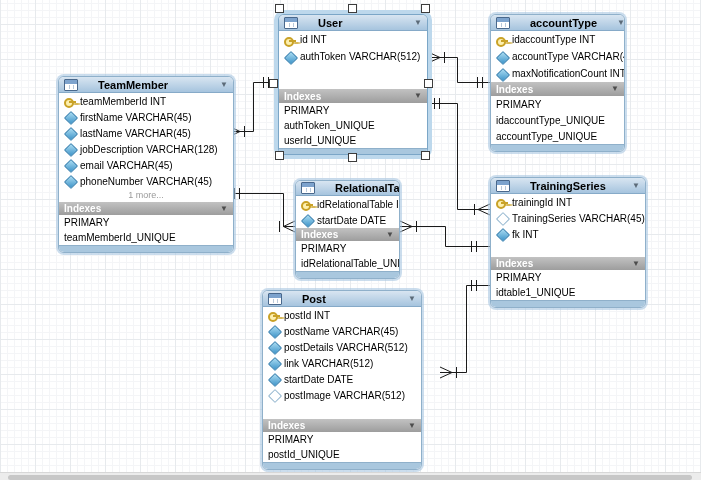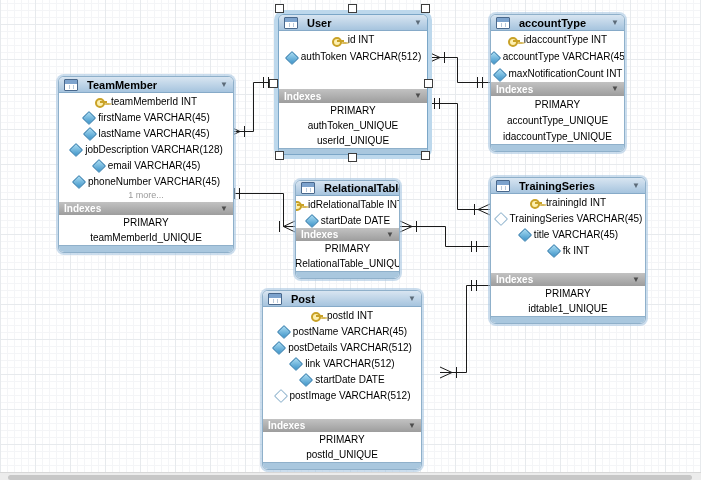--- a/index.html
+++ b/index.html
@@ -20,32 +20,32 @@
     position:absolute; z-index:2; background:#fff;
     border:1px solid #8fb0ca; border-radius:6px;
     box-shadow:0 0 0 2px rgba(169,199,225,0.6);
     font-size:10px; color:#000; overflow:hidden;
   }
   .table.selected {
     border:1px solid #7ba6c7;
     box-shadow:0 0 0 4px #bdd8ec;
   }
   .thead {
-    height:16px; display:flex; align-items:center; gap:9px; padding:0 5px;
+    height:16px; display:flex; align-items:center; gap:20px; padding:0 5px;
     background:linear-gradient(#d8e5f1, #a6c4de);
     border-bottom:1px solid #86aac8;
     font-size:11px; font-weight:bold;
   }
   .thead .title { white-space:nowrap; }
   .arrow { margin-left:auto; font-size:8px; color:#5c6b79; line-height:1; }
   .tbl-ic { width:14px; height:12px; flex:0 0 14px; border:1px solid #49688c; background:#fff; position:relative; border-radius:1px; }
   .tbl-ic::before { content:""; position:absolute; left:0; right:0; top:0; height:4px; background:#7da3cd; }
   .tbl-ic::after { content:""; position:absolute; left:4px; top:5px; bottom:1px; width:1px; background:#b9c9da; box-shadow:4px 0 0 #b9c9da; }
 
-  .row { display:flex; align-items:center; gap:4px; padding:0 5px; white-space:nowrap;justify-content:center; }
+  .row { display:flex; align-items:center; gap:4px; padding:0 5px; white-space:nowrap; }
   .row.h17 { height:17px; } .row.h16 { height:16px; } .row.h15 { height:15px; }
   .more { height:13px; text-align:center; color:#9a9a9a; font-size:9px; line-height:13px; }
   .spacer { background:#fff; }
   .idxbar {
     height:13px; display:flex; align-items:center; padding:0 5px;
     background:linear-gradient(#c2c2c2, #9d9d9d);
     color:#fff; font-weight:bold; font-size:10px;
   }
   .idxbar .arrow { color:#4d4d4d; }
   .strip { height:7px; background:#a9c7de; border-top:1px solid #8fb0ca; }
@@ -211,24 +211,24 @@
         <span>maxNotificationCount INT</span>
       </div>
     <div class="idxbar" style="height:14px;">
       <span>Indexes</span>
       <span class="arrow">▼</span>
     </div>
     <div class="row h16">
         <span>PRIMARY</span>
       </div>
     <div class="row h16">
+        <span>idaccountType_UNIQUE</span>
+      </div>
+    <div class="row h16">
         <span>accountType_UNIQUE</span>
-      </div>
-    <div class="row h16">
-        <span>idaccountType_UNIQUE</span>
       </div>
     <div class="strip"></div>
   </div>
 
   <div class="table" style="left:295px; top:180px; width:105px;">
     <div class="thead" style="height:15px;">
       <span class="tbl-ic"></span>
       <span class="title">RelationalTable</span>
 
     </div>
@@ -259,24 +259,20 @@
       <span class="title">TrainingSeries</span>
       <span class="arrow">▼</span>
     </div>
     <div class="row h16">
         <span class="fi key"></span>
         <span>trainingId INT</span>
       </div>
     <div class="row h16">
         <span class="fi dia hollow"></span>
         <span>TrainingSeries VARCHAR(45)</span>
-      </div>
-    <div class="row h16">
-        <span class="fi dia"></span>
-        <span>title VARCHAR(45)</span>
       </div>
     <div class="row h16">
         <span class="fi dia"></span>
         <span>fk INT</span>
       </div>
     <div class="spacer" style="height:15px;"></div>
     <div class="idxbar">
       <span>Indexes</span>
       <span class="arrow">▼</span>
     </div>

